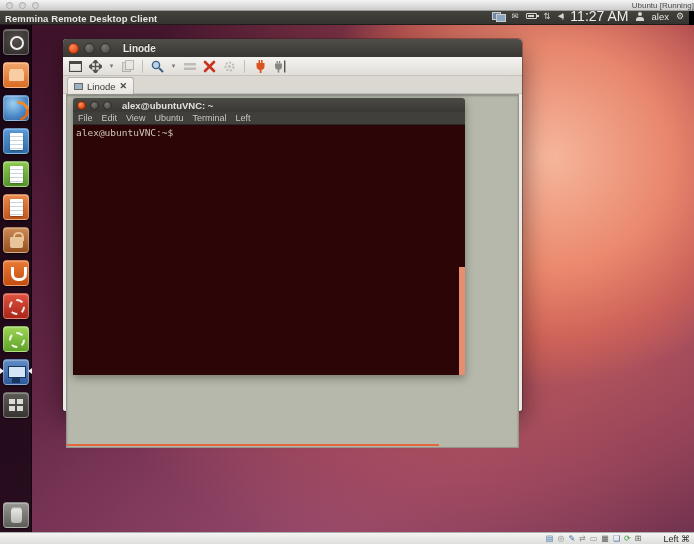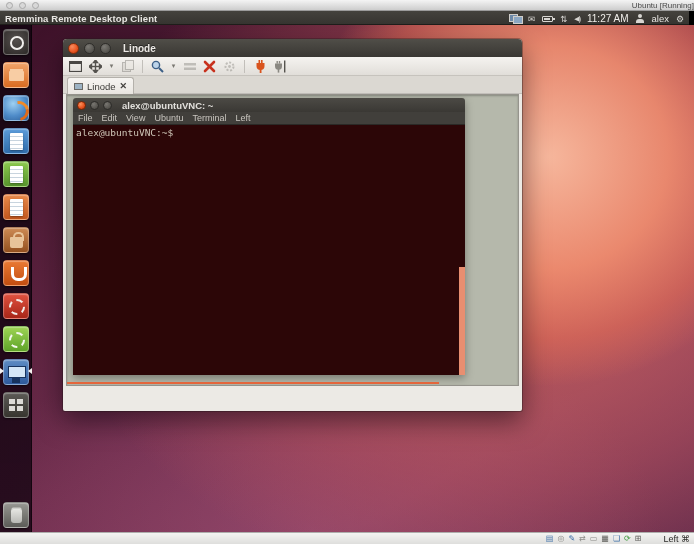--- a/index.html
+++ b/index.html
@@ -22,21 +22,21 @@
   .panel-right { margin-left:auto; display:flex; align-items:center; gap:7px; padding-right:5px; }
   .pind { color:#d8d6d2; font-size:8.5px; line-height:10px; }
   .screens-ind { position:relative; width:12px; height:9px; }
   .screens-ind::before, .screens-ind::after { content:""; position:absolute; border:1px solid #cfcdc9; background:#6c89a8; }
   .screens-ind::before { left:0; top:0; width:7px; height:6px; }
   .screens-ind::after { left:4px; top:2px; width:8px; height:6px; background:#8aa6c2; }
   .battery-ind { position:relative; width:11px; height:6px; border:1px solid #d8d6d2; border-radius:1px; }
   .battery-ind::before { content:""; position:absolute; left:1px; top:1px; width:6px; height:2px; background:#d8d6d2; }
   .battery-ind::after { content:""; position:absolute; right:-3px; top:1px; width:2px; height:2px; background:#d8d6d2; }
   .vol-ind { font-size:7px; letter-spacing:-1px; }
-  .clock { font-size:10px; color:#f0eeea; }
+  .clock { font-size:14px; color:#f0eeea; }
   .user-ind { position:relative; width:9px; height:9px; }
   .user-ind::before { content:""; position:absolute; left:2.5px; top:0; width:4px; height:4px; border-radius:50%; background:#d8d6d2; }
   .user-ind::after { content:""; position:absolute; left:0.5px; bottom:0; width:8px; height:4px; border-radius:3px 3px 0 0; background:#d8d6d2; }
   .username { font-size:9.5px; }
   .gear-ind { font-size:9px; }
 
   
   .wallpaper { position:absolute; left:0; top:25px; width:694px; height:507px; z-index:1;
     background:
       radial-gradient(ellipse 300px 280px at 79% 26%, rgba(250,188,160,0.95) 0%, rgba(240,142,112,0.9) 40%, rgba(228,110,88,0.55) 65%, rgba(180,70,80,0) 82%),
@@ -100,21 +100,21 @@
   .tb-sep { width:1px; height:13px; background:#c2bfba; margin:0 2px; }
   .dim { opacity:0.45; }
 
   .rtabs { position:absolute; left:0; top:37px; right:0; height:18px; background:#dbd8d2; border-bottom:1px solid #c2bfba; }
   .rtab { position:absolute; left:4px; top:1px; height:17px; padding:0 6px; display:flex; align-items:center; gap:4px;
     background:linear-gradient(#f6f4f1,#eae7e2); border:1px solid #b4b1ab; border-bottom:none; border-radius:3px 3px 0 0; }
   .rtab-screen { width:9px; height:7px; border:1px solid #6b6965; background:#9db3c4; }
   .rtab-label { font-size:9.5px; color:#3a3936; }
   .rtab-close { font-size:9px; font-weight:bold; color:#454340; }
 
-  .rviewport { position:absolute; left:3px; top:55px; width:453px; height:292px;
+  .rviewport { position:absolute; left:3px; top:55px; width:453px; height:354px;
     background:#b5b8ab; border:1px solid #96948d; box-shadow:inset 0 1px 2px rgba(0,0,0,0.25); }
   .vp-orange-line { position:absolute; left:0px; bottom:1px; width:372px; height:2px; background:#e4663c; }
 
   
   .terminal { position:absolute; left:6px; top:3px; width:392px; height:277px;
     box-shadow:0 3px 8px rgba(0,0,0,0.35); border-radius:3px 3px 0 0; }
   .ttitle { position:absolute; left:0; top:0; right:0; height:14px; border-radius:3px 3px 0 0;
     background:linear-gradient(#4c4a45,#3a3834); display:flex; align-items:center; }
   .twbtn { width:9px; height:9px; border-radius:50%; margin-left:4px; }
   .twbtn-close { background:radial-gradient(circle at 35% 30%, #f9925e, #e95420 55%, #a83408); border:1px solid #7a2606; }

